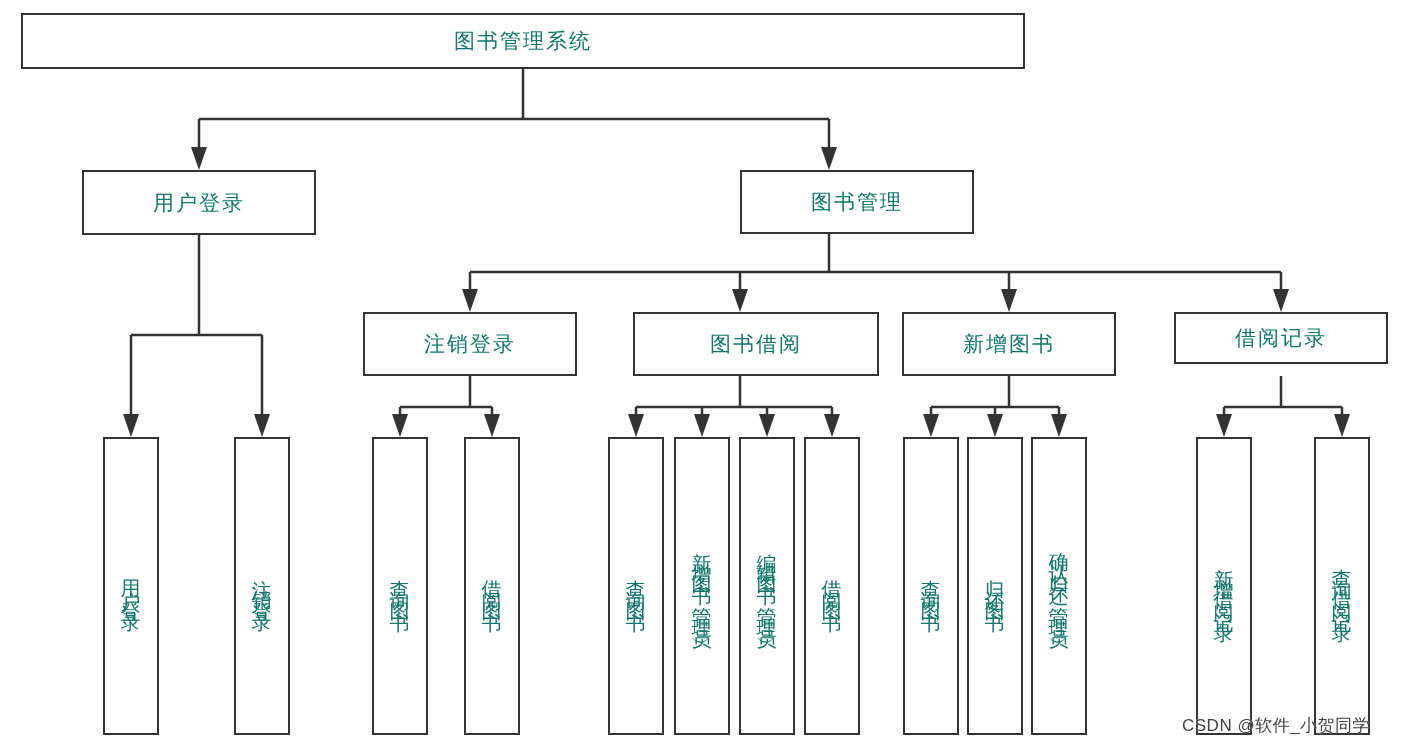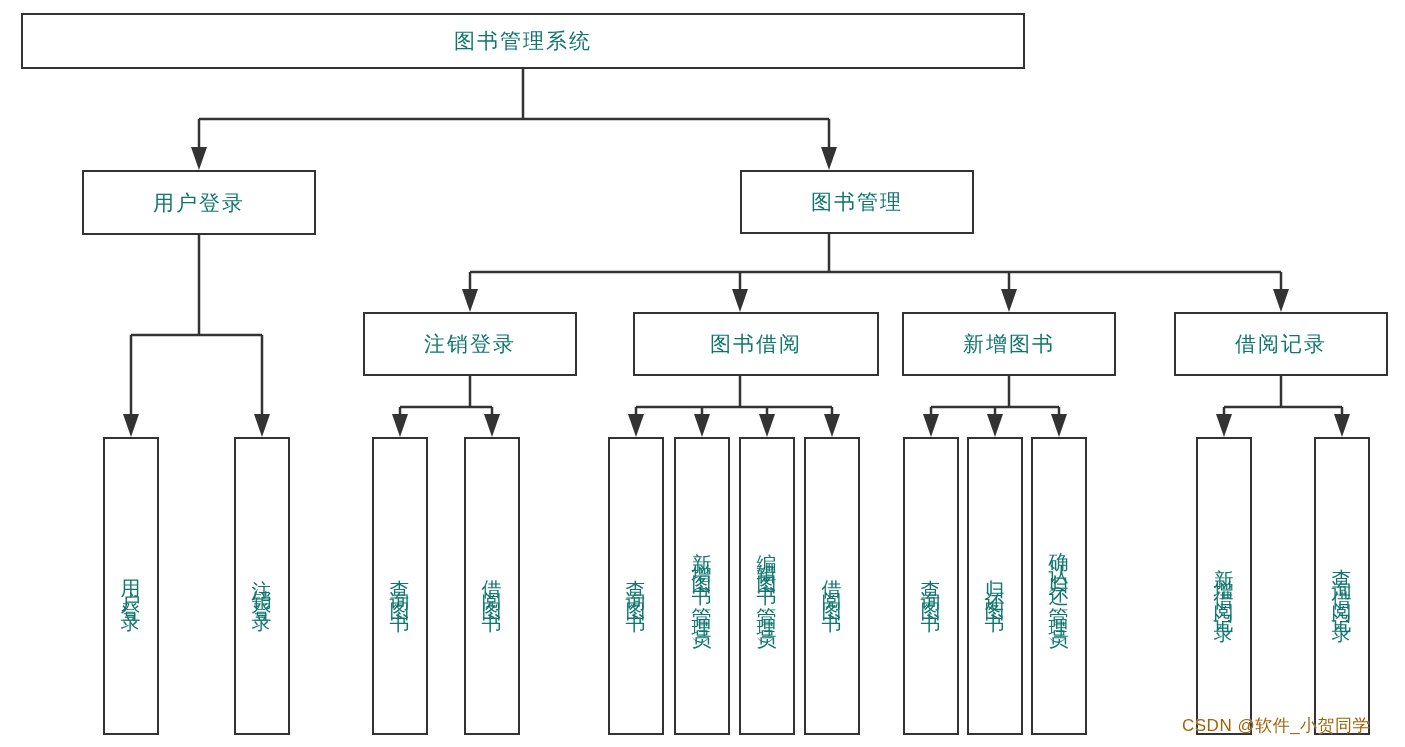--- a/index.html
+++ b/index.html
@@ -43,21 +43,21 @@
     line-height: 1;
     letter-spacing: 0.55em;
     white-space: nowrap;
   }
   .watermark {
     position: absolute;
     left: 1182px;
     top: 714px;
     width: 220px;
     font-size: 17px;
-    color: #a16207;
+    color: #404040;
     text-shadow: 0 0 1px #ffffff;
     white-space: nowrap;
     letter-spacing: 0.5px;
   }
 </style>
 </head>
 <body>
 
 <div class="canvas">
 
@@ -114,21 +114,21 @@
 
   <div class="node h" style="left:363px;top:312px;width:214px;height:64px">
     <span>注销登录</span>
   </div>
   <div class="node h" style="left:633px;top:312px;width:246px;height:64px">
     <span>图书借阅</span>
   </div>
   <div class="node h" style="left:902px;top:312px;width:214px;height:64px">
     <span>新增图书</span>
   </div>
-  <div class="node h" style="left:1174px;top:312px;width:214px;height:64px">
+  <div class="node h" style="left:1174px;top:312px;width:214px;height:52px">
     <span>借阅记录</span>
   </div>
 
   <div class="node v" style="left:103px;top:437px;width:56px;height:298px">
     <span>用户登录</span>
   </div>
   <div class="node v" style="left:234px;top:437px;width:56px;height:298px">
     <span>注销登录</span>
   </div>
 

